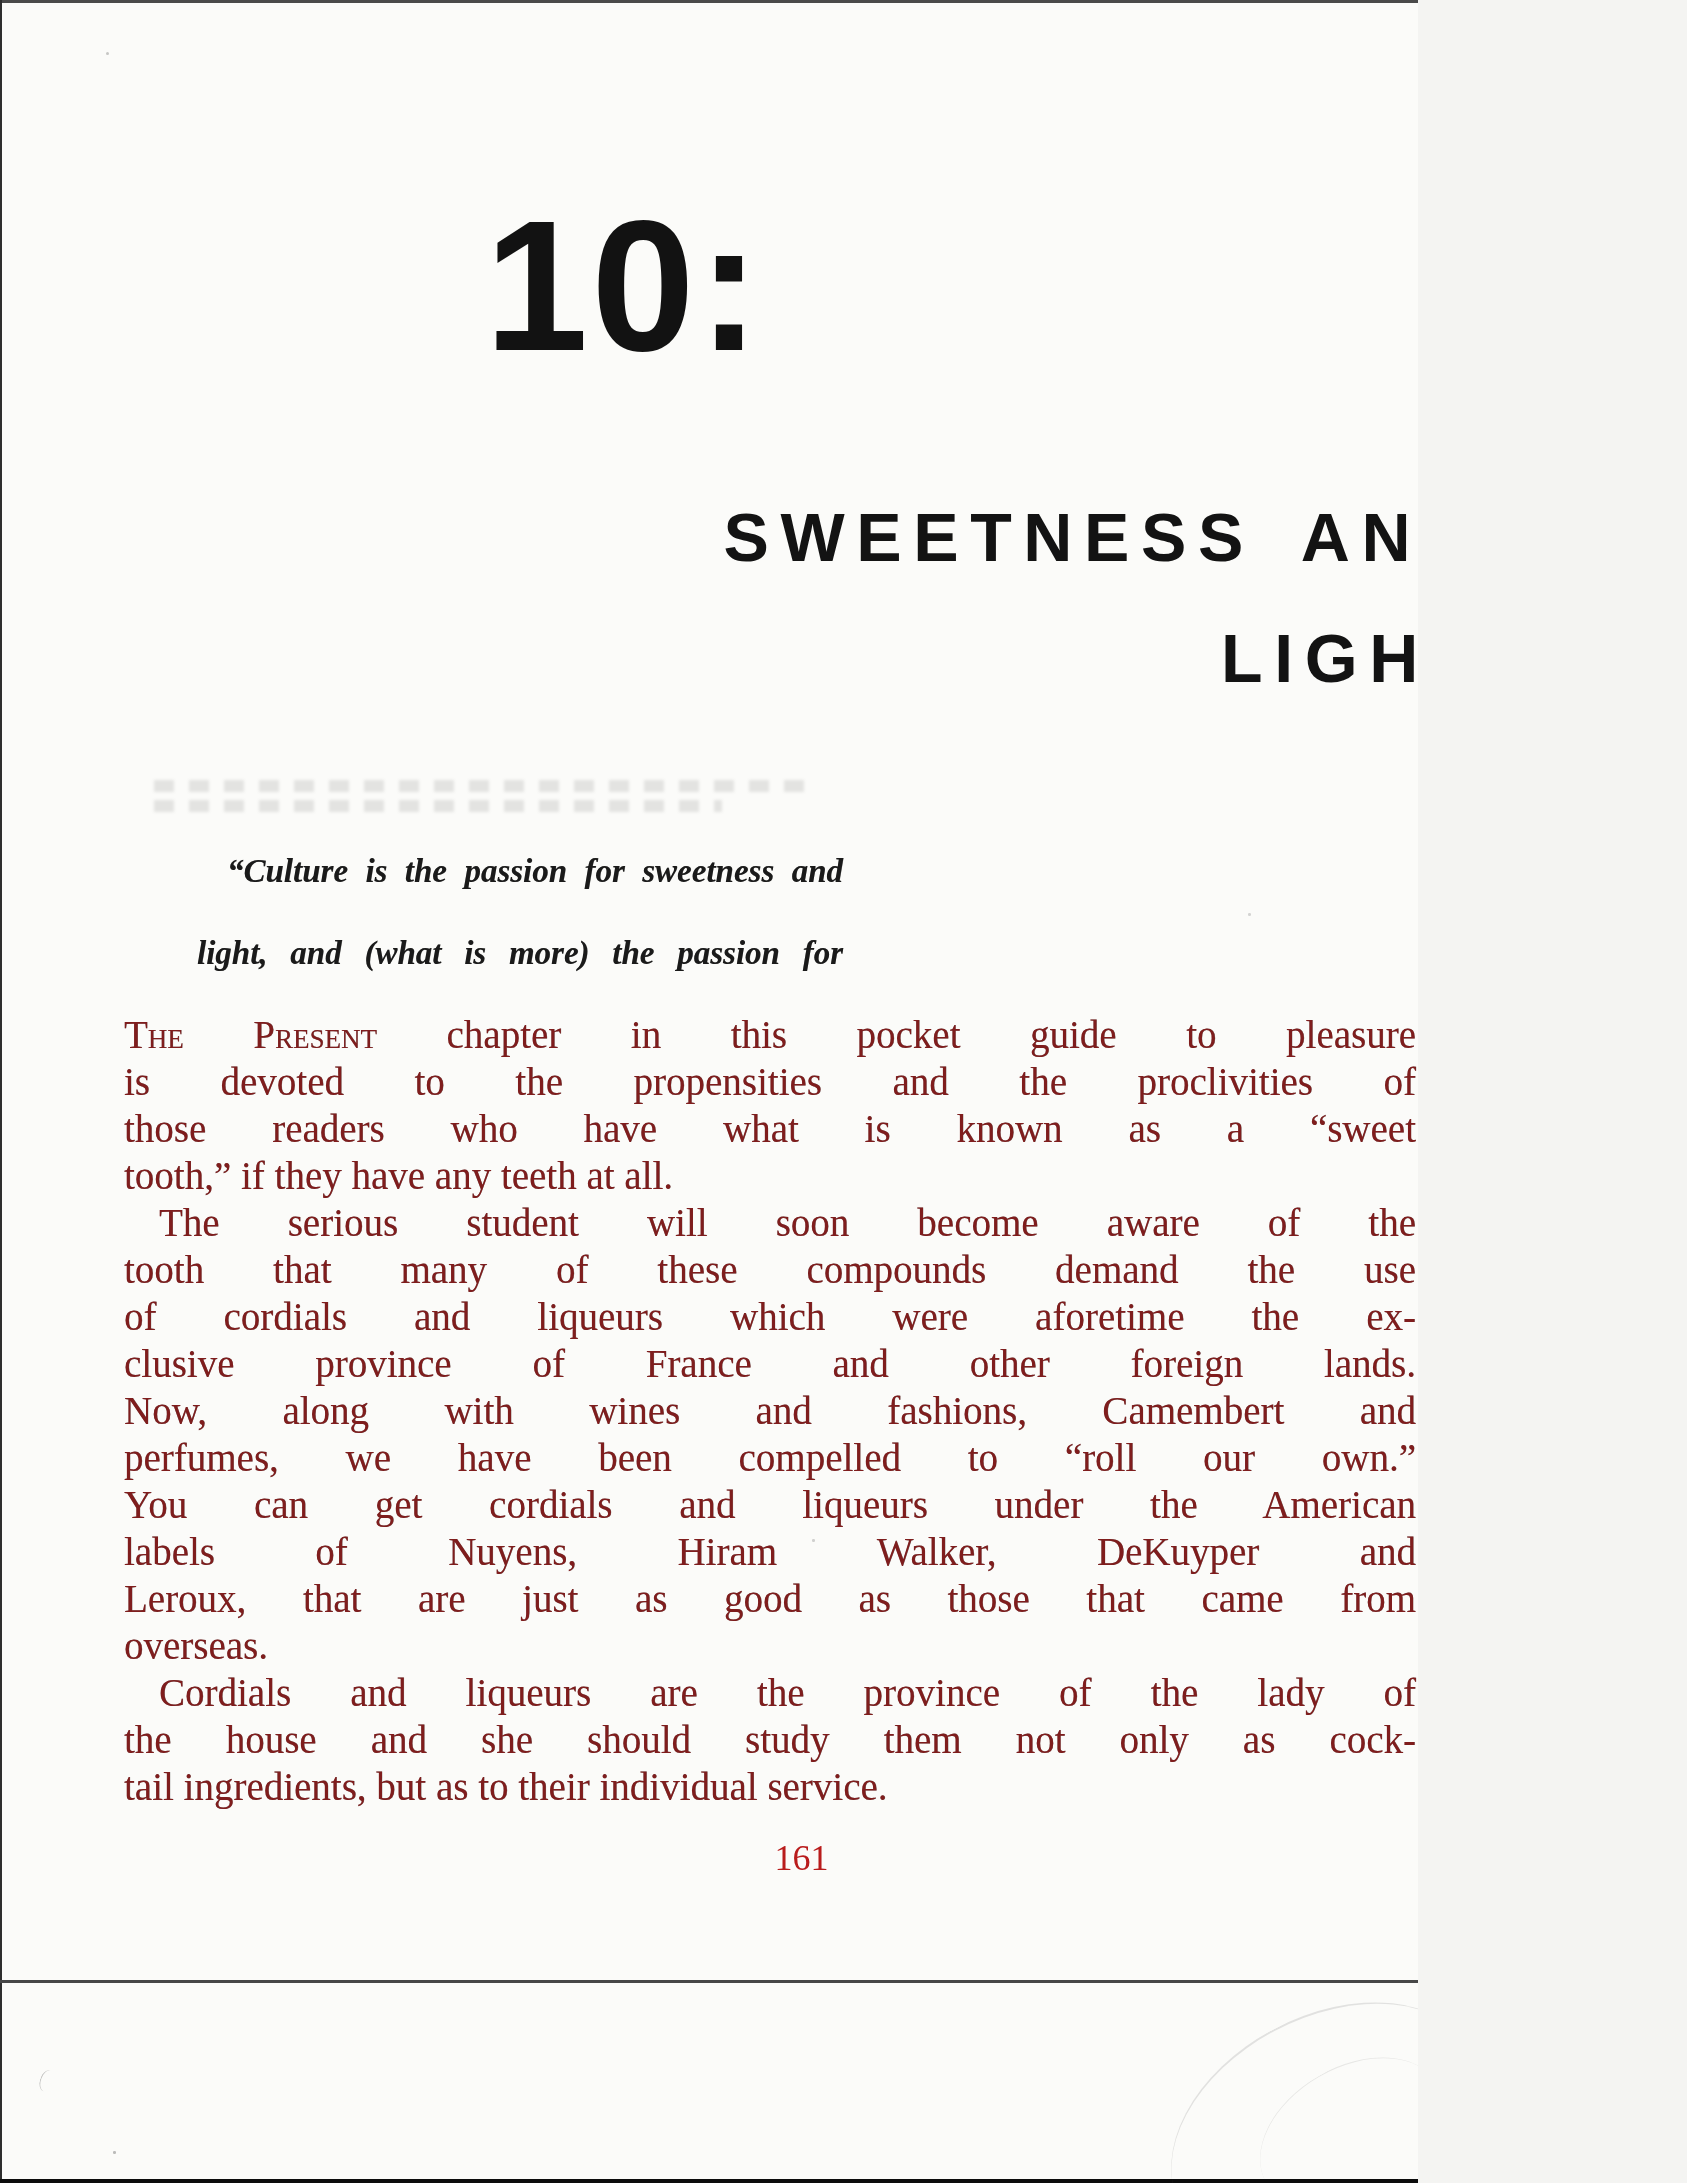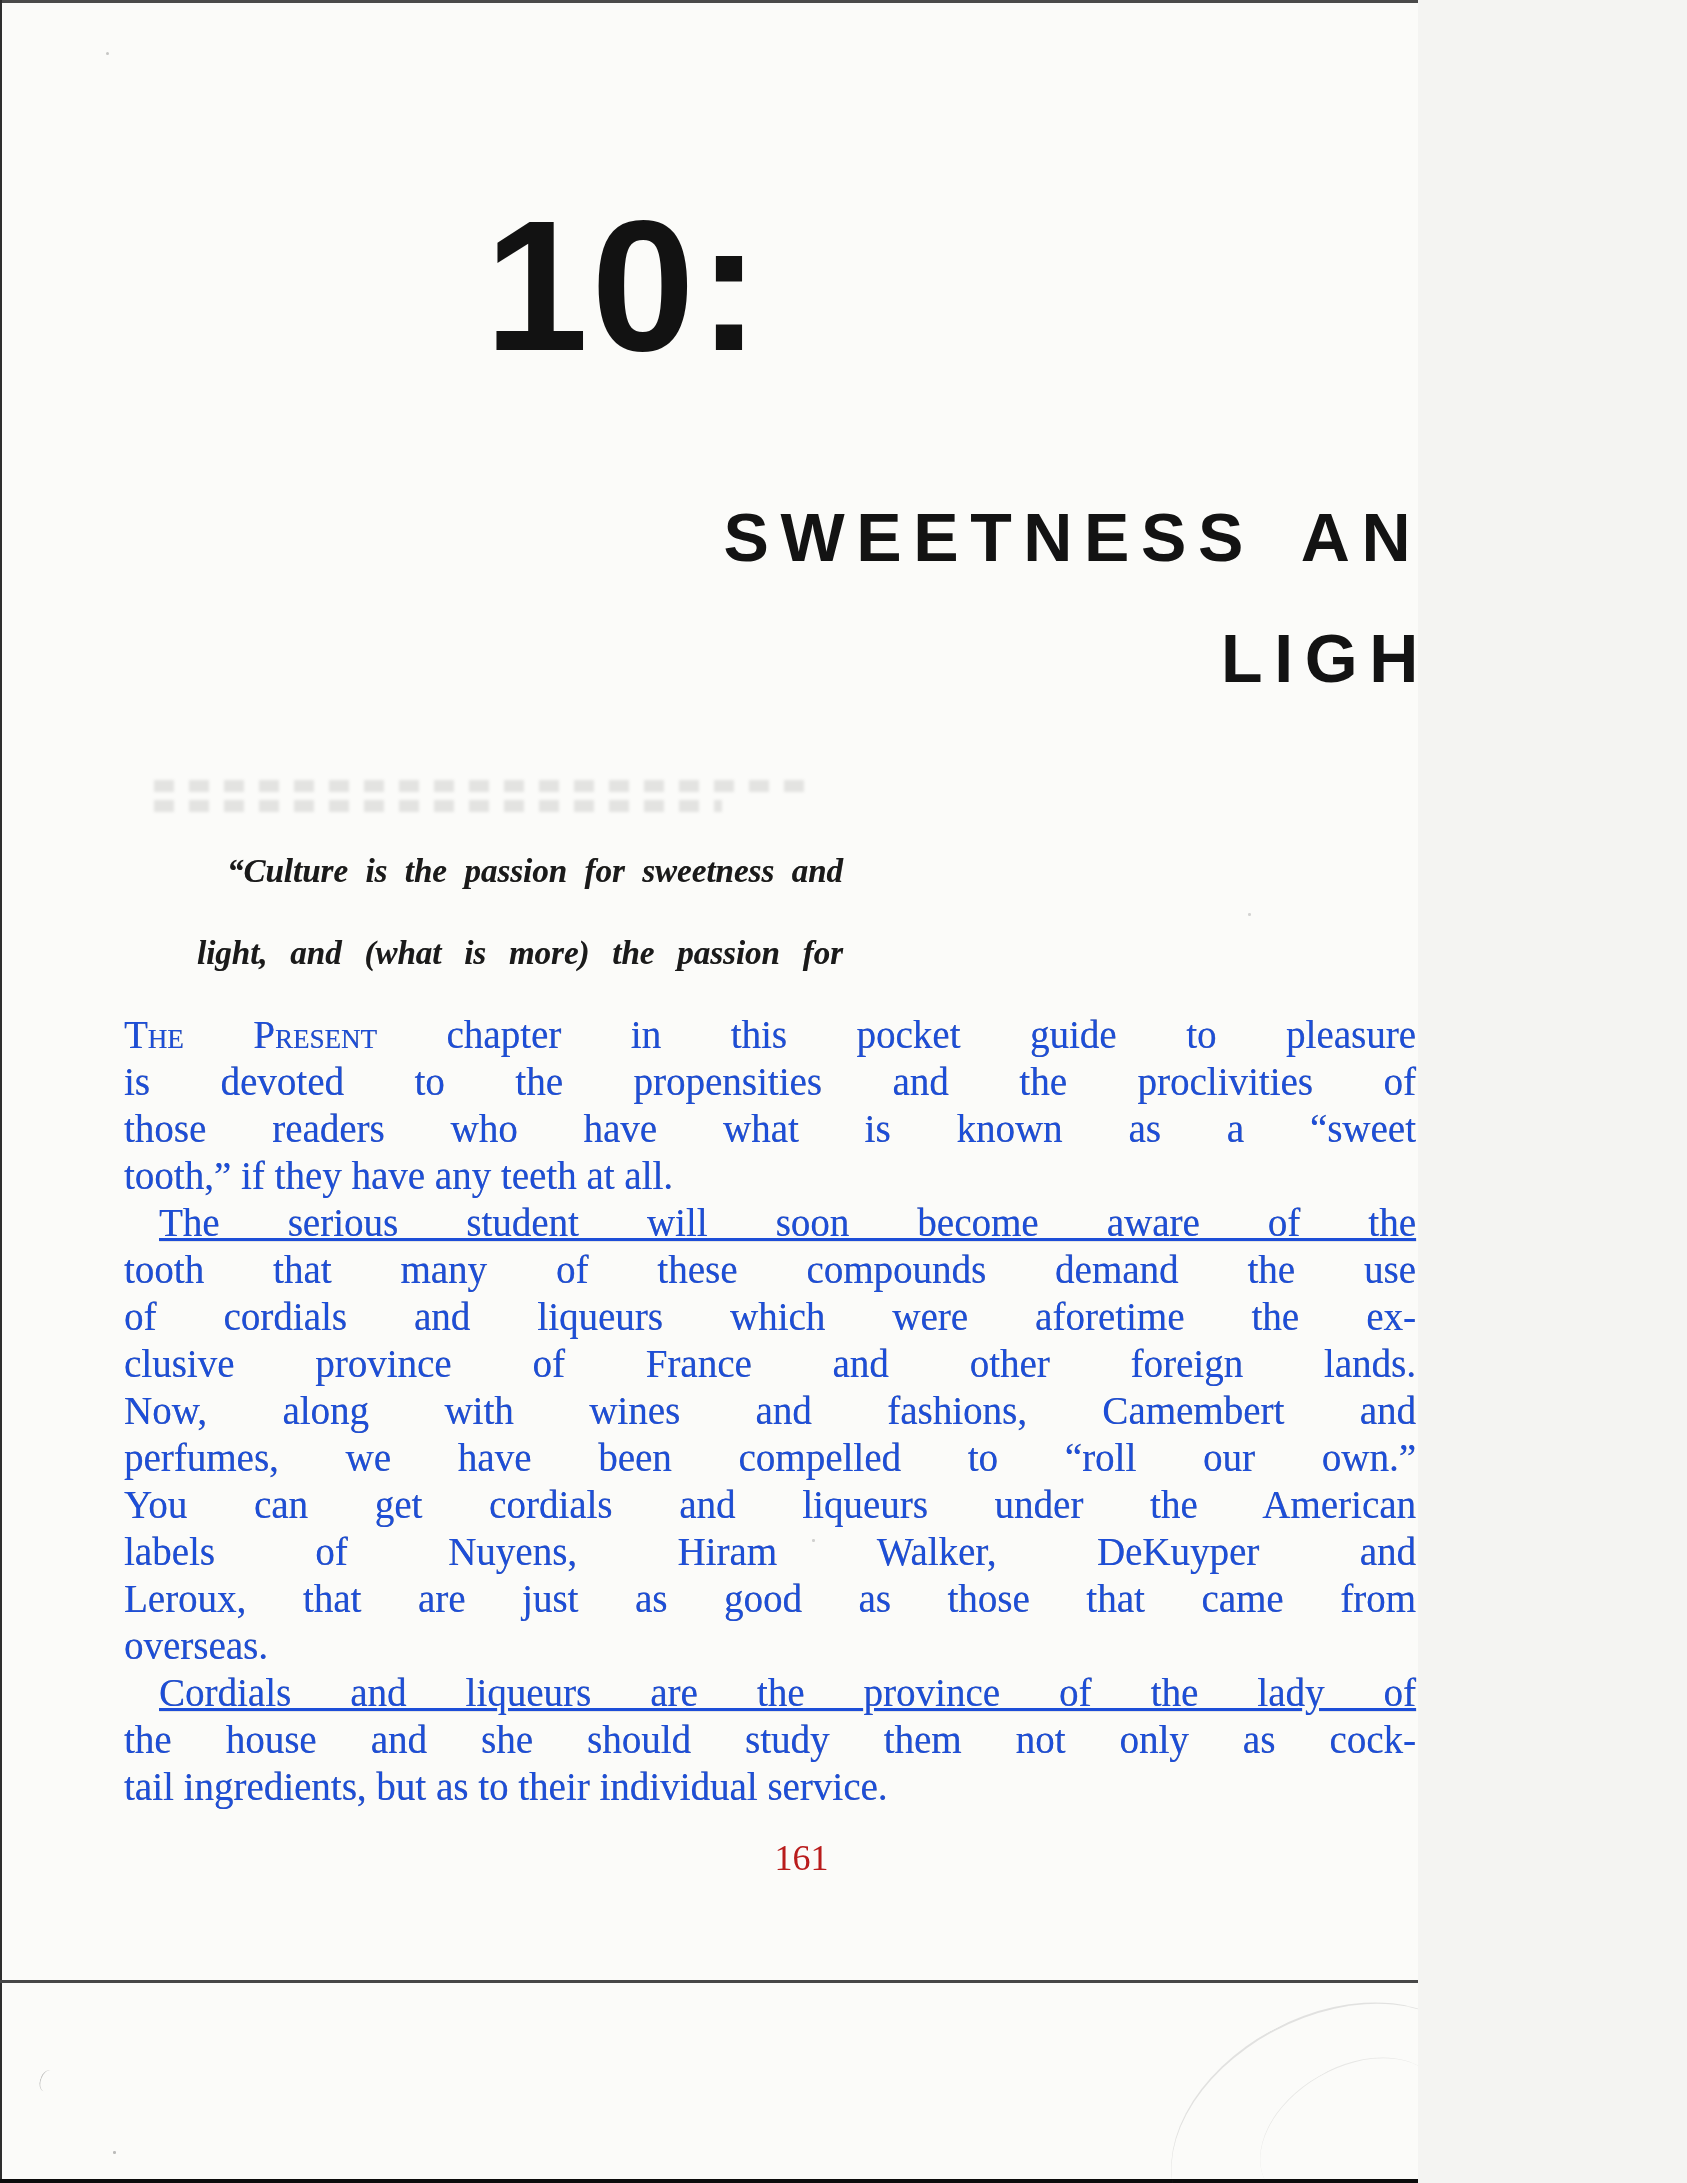--- a/index.html
+++ b/index.html
@@ -47,26 +47,26 @@
     font-style:italic; font-weight:700;
     font-size:33px; line-height:50px; color:#1a1a1a;
     text-shadow:0.2px 0.2px 0.4px rgba(0,0,0,0.4);
   }
   .eline { white-space:normal;margin-top:32px; }
   .eline.j { text-align:justify; text-align-last:justify; }
   .epigraph .sc { font-style:normal; font-variant:small-caps; letter-spacing:0.8px; }
 
   .bodytext {
     position:absolute; top:1011px; left:124px; width:1292px;
-    font-size:39px; line-height:47px; color:#1d4ed8;
+    font-size:39px; line-height:47px; color:#7f1d1d;
     text-shadow:0.2px 0.2px 0.4px rgba(0,0,0,0.45);
   }
   .bline { text-align:justify; text-align-last:justify; }
   .bline.end { text-align-last:left; }
-  .bline.ind { text-indent:35px;text-decoration:underline; }
+  .bline.ind { text-indent:35px; }
   .sc { font-variant:small-caps; }
 
   .pageno {
     position:absolute; top:1837px; left:0; width:1603px;
     text-align:center; font-size:36px; color:#b91c1c;
   }
 
   
   .speck { position:absolute; border-radius:50%; background:rgba(40,40,40,0.25); }
   .sp1 { left:106px;  top:52px;   width:3.3px; height:3.3px; }

